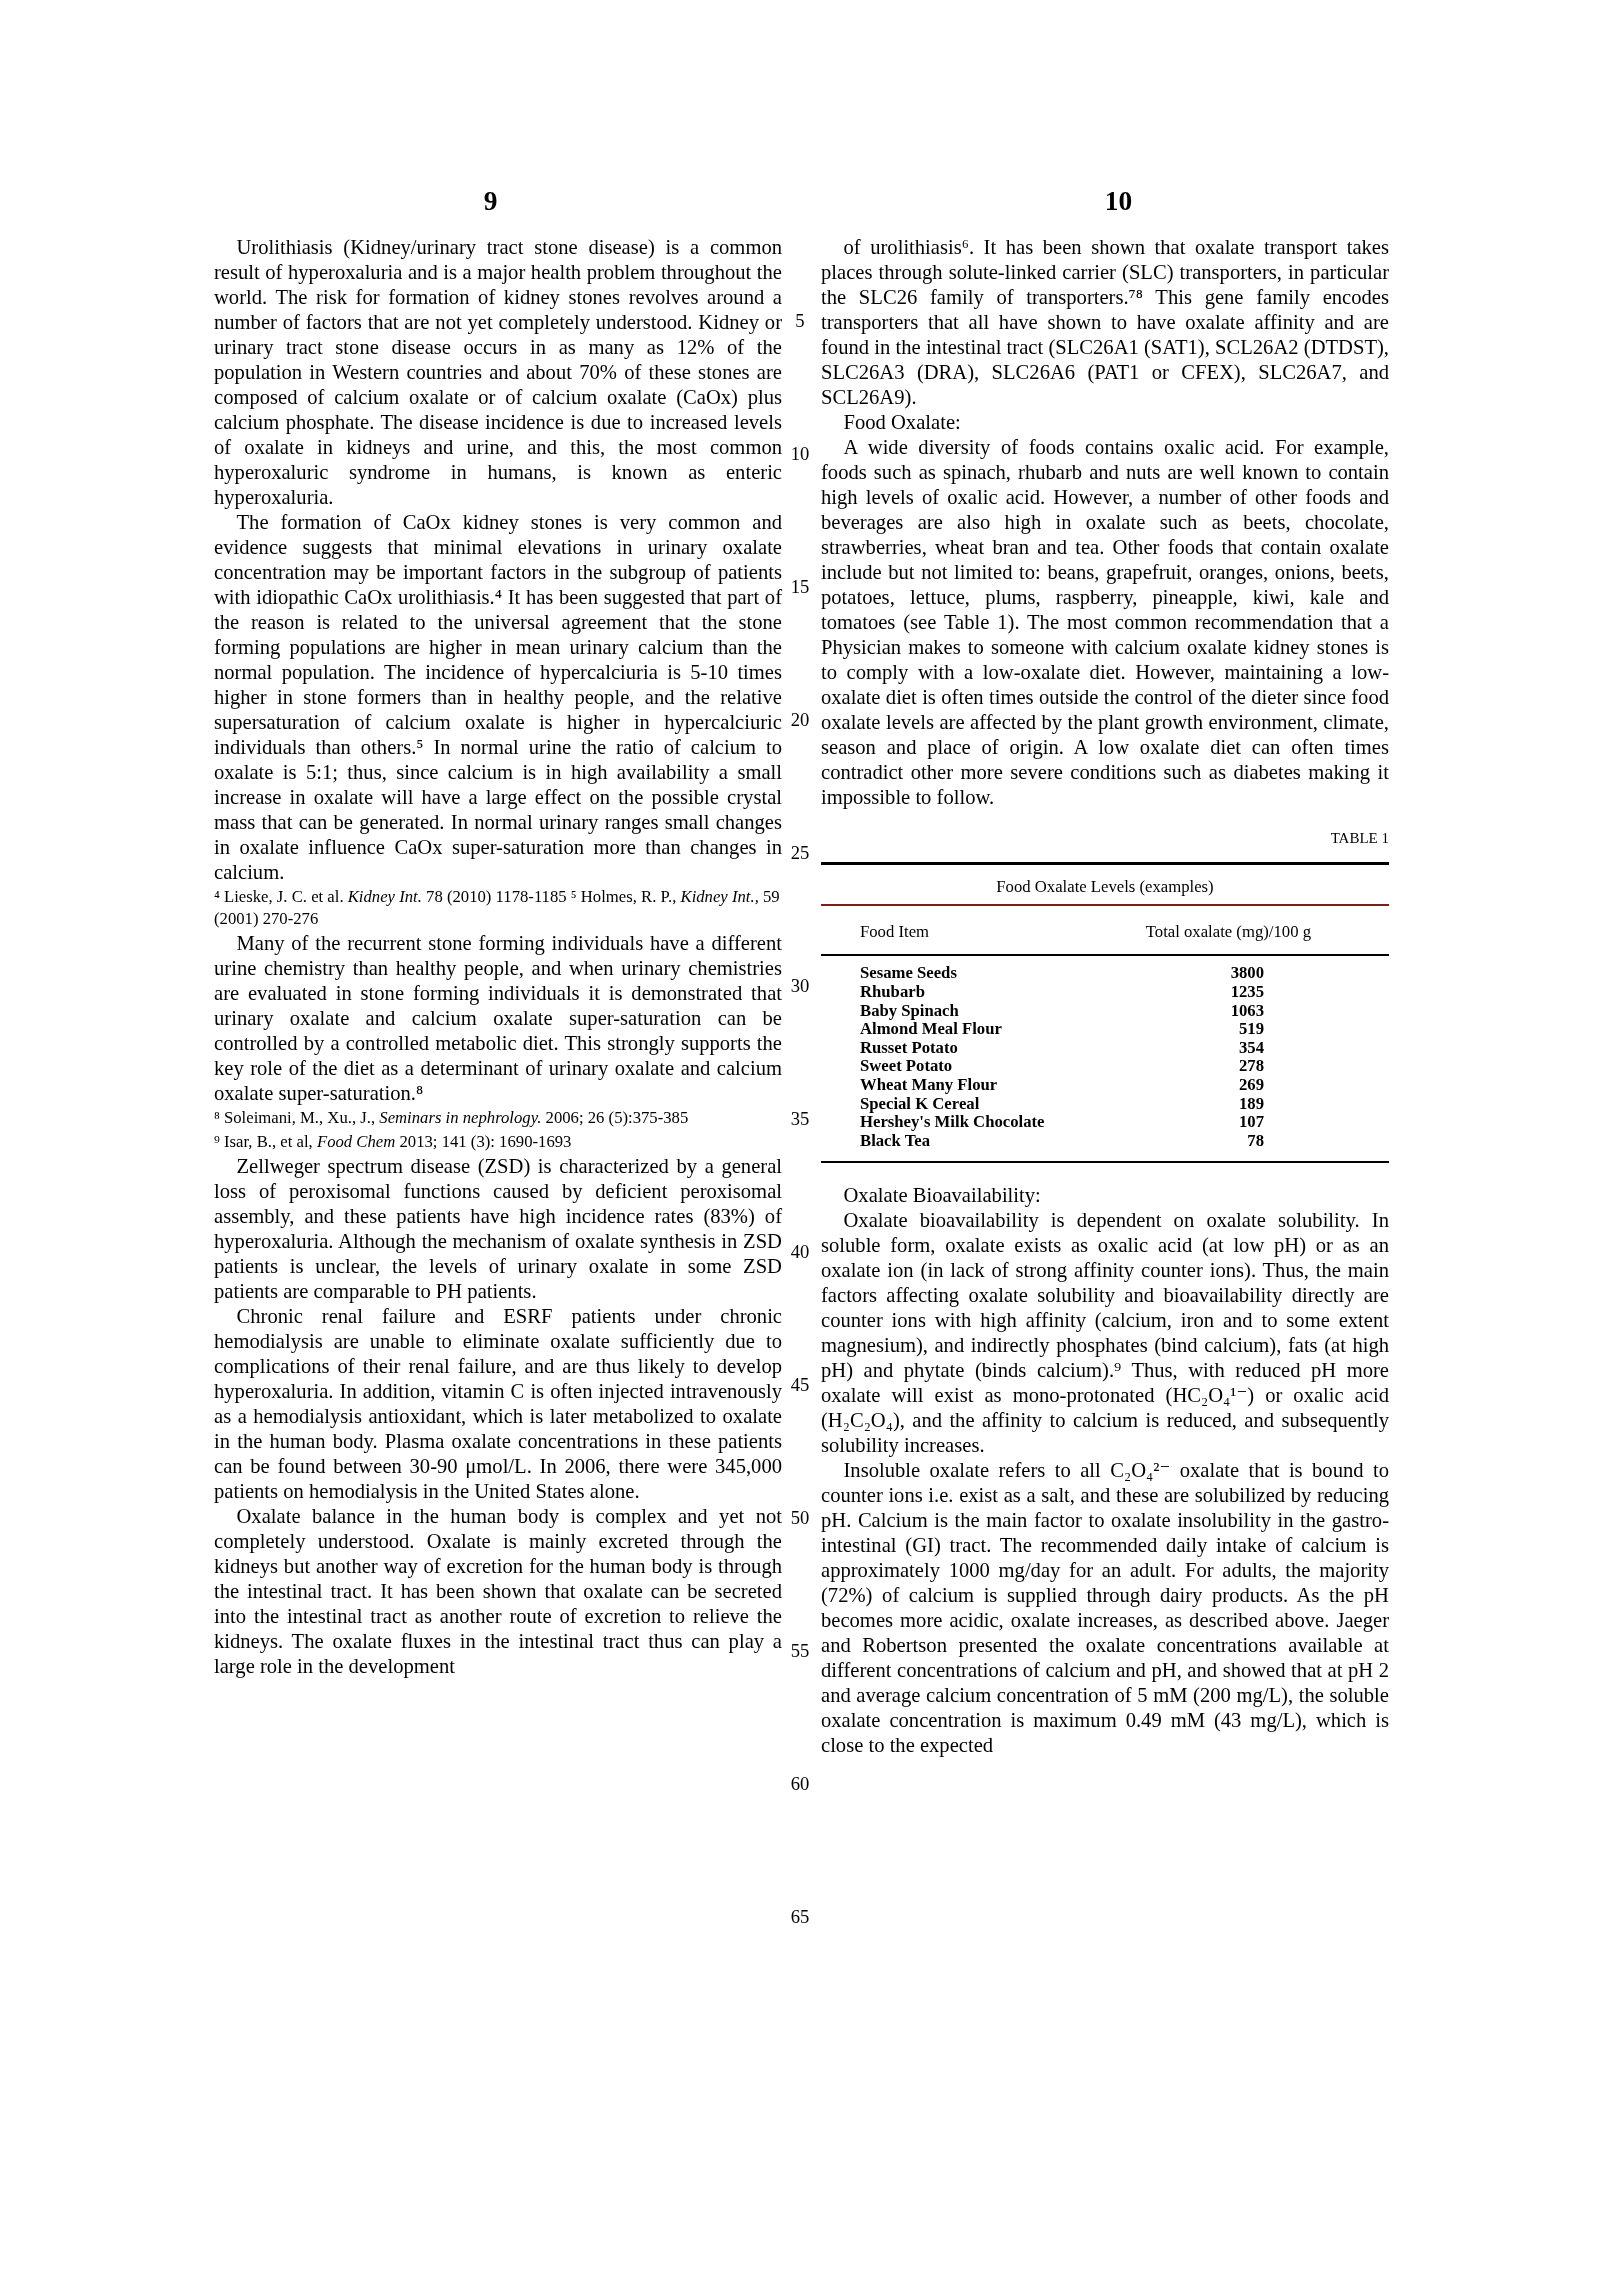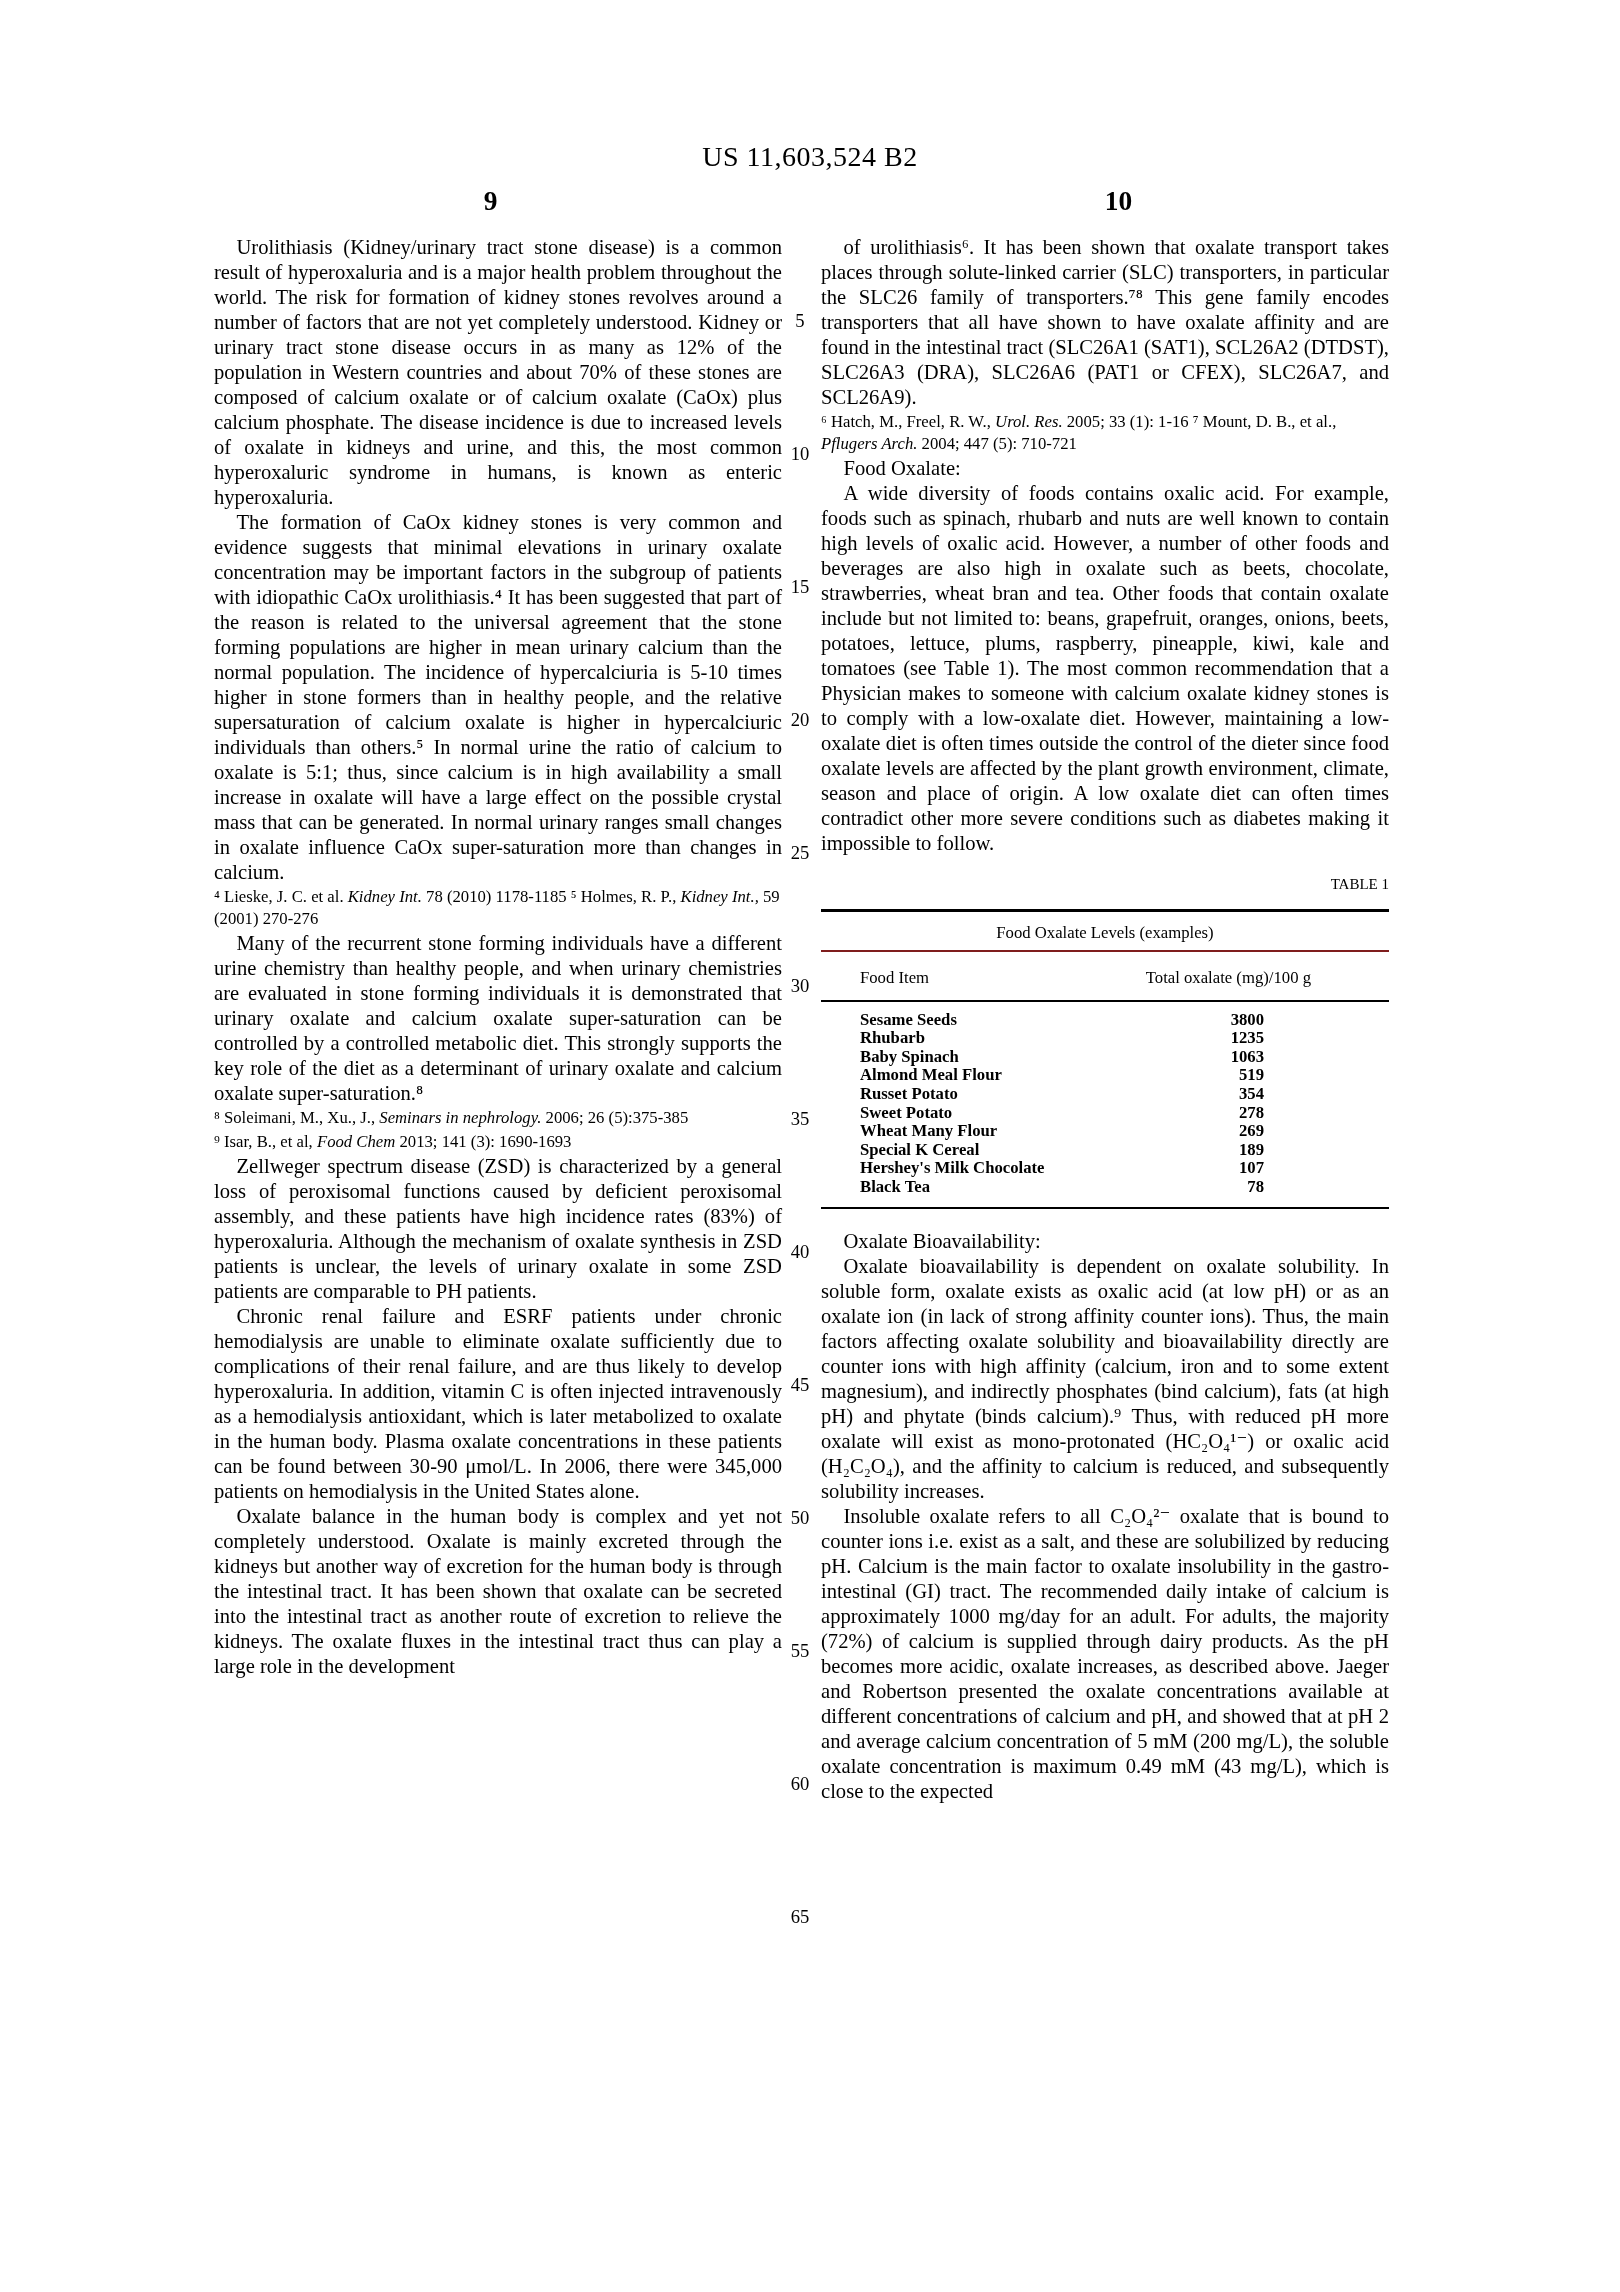--- a/index.html
+++ b/index.html
@@ -52,21 +52,20 @@
   .table-rows{padding:8.8px 0 10.8px 0;border-bottom:2.9px solid #000;font-weight:bold;}
   .trow{display:flex;justify-content:space-between;line-height:18.6px;}
   .tfood{padding-left:39px;}
   .tval{padding-right:125px;}
 </style>
 </head>
 <body>
 
 <div class="page">
 
-  <div class="patent-number">US 11,603,524 B2</div>
 
   <div class="col-num col-num-left">9</div>
   <div class="col-num col-num-right">10</div>
 
   <div class="gutter">
 
       <div class="gutter-num">5</div>
 
       <div class="gutter-num">10</div>
 
@@ -100,21 +99,20 @@
     <p>Many of the recurrent stone forming individuals have a different urine chemistry than healthy people, and when urinary chemistries are evaluated in stone forming individuals it is demonstrated that urinary oxalate and calcium oxalate super-saturation can be controlled by a controlled metabolic diet. This strongly supports the key role of the diet as a determinant of urinary oxalate and calcium oxalate super-saturation.⁸</p>
     <div class="footnote"><span>⁸ Soleimani, M., Xu., J., </span><span class="it">Seminars in nephrology.</span><span> 2006; 26 (5):375-385</span></div>
     <div class="footnote"><span>⁹ Isar, B., et al, </span><span class="it">Food Chem</span><span> 2013; 141 (3): 1690-1693</span></div>
     <p>Zellweger spectrum disease (ZSD) is characterized by a general loss of peroxisomal functions caused by deficient peroxisomal assembly, and these patients have high incidence rates (83%) of hyperoxaluria. Although the mechanism of oxalate synthesis in ZSD patients is unclear, the levels of urinary oxalate in some ZSD patients are comparable to PH patients.</p>
     <p>Chronic renal failure and ESRF patients under chronic hemodialysis are unable to eliminate oxalate sufficiently due to complications of their renal failure, and are thus likely to develop hyperoxaluria. In addition, vitamin C is often injected intravenously as a hemodialysis antioxidant, which is later metabolized to oxalate in the human body. Plasma oxalate concentrations in these patients can be found between 30-90 μmol/L. In 2006, there were 345,000 patients on hemodialysis in the United States alone.</p>
     <p>Oxalate balance in the human body is complex and yet not completely understood. Oxalate is mainly excreted through the kidneys but another way of excretion for the human body is through the intestinal tract. It has been shown that oxalate can be secreted into the intestinal tract as another route of excretion to relieve the kidneys. The oxalate fluxes in the intestinal tract thus can play a large role in the development</p>
   </div>
 
   <div class="column right-column">
     <p>of urolithiasis⁶. It has been shown that oxalate transport takes places through solute-linked carrier (SLC) transporters, in particular the SLC26 family of transporters.⁷⁸ This gene family encodes transporters that all have shown to have oxalate affinity and are found in the intestinal tract (SLC26A1 (SAT1), SCL26A2 (DTDST), SLC26A3 (DRA), SLC26A6 (PAT1 or CFEX), SLC26A7, and SCL26A9).</p>
-    <div class="footnote"><span>⁶ Hatch, M., Freel, R. W., </span><span class="it">Urol. Res.</span><span> 2005; 33 (1): 1-16 ⁷ Mount, D. B., et al., </span><span class="it">Pflugers Arch.</span><span> 2004; 447 (5): 710-721</span></div>
     <p>Food Oxalate:</p>
     <p>A wide diversity of foods contains oxalic acid. For example, foods such as spinach, rhubarb and nuts are well known to contain high levels of oxalic acid. However, a number of other foods and beverages are also high in oxalate such as beets, chocolate, strawberries, wheat bran and tea. Other foods that contain oxalate include but not limited to: beans, grapefruit, oranges, onions, beets, potatoes, lettuce, plums, raspberry, pineapple, kiwi, kale and tomatoes (see Table 1). The most common recommendation that a Physician makes to someone with calcium oxalate kidney stones is to comply with a low-oxalate diet. However, maintaining a low-oxalate diet is often times outside the control of the dieter since food oxalate levels are affected by the plant growth environment, climate, season and place of origin. A low oxalate diet can often times contradict other more severe conditions such as diabetes making it impossible to follow.</p>
 
     <div class="table-block">
       <div class="table-title">TABLE 1</div>
       <div class="table-box">
         <div class="table-subtitle">Food Oxalate Levels (examples)</div>
         <div class="table-headrow">
           <span class="th1">Food Item</span>
           <span class="th2">Total oxalate (mg)/100 g</span>

